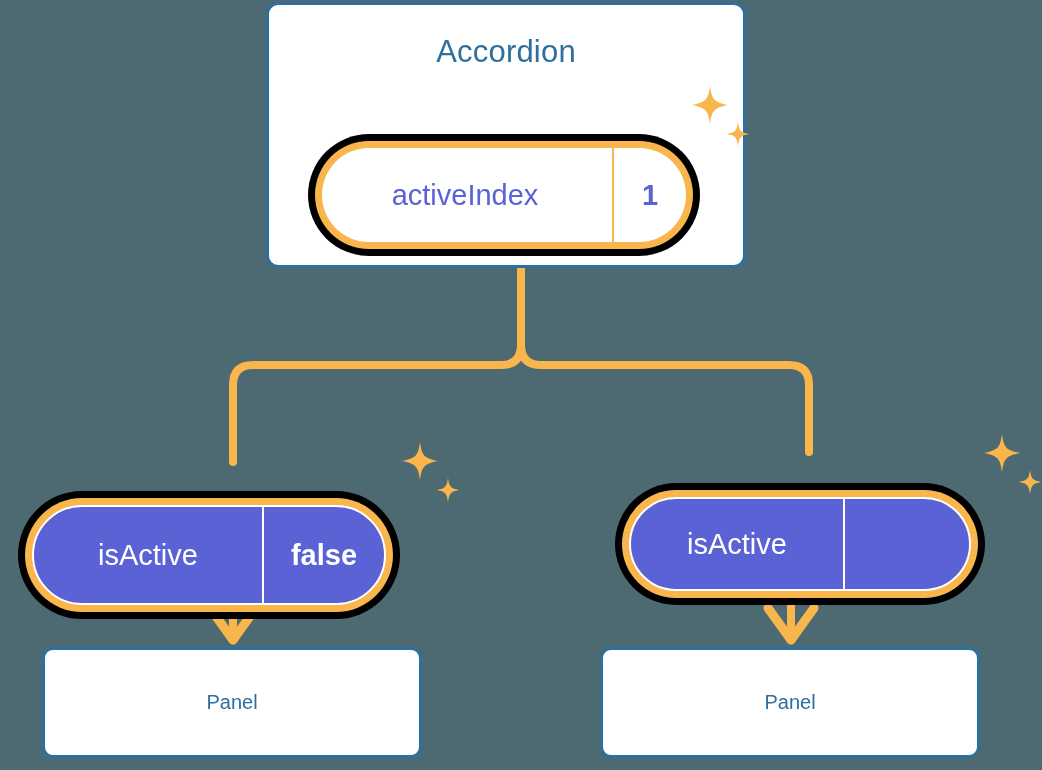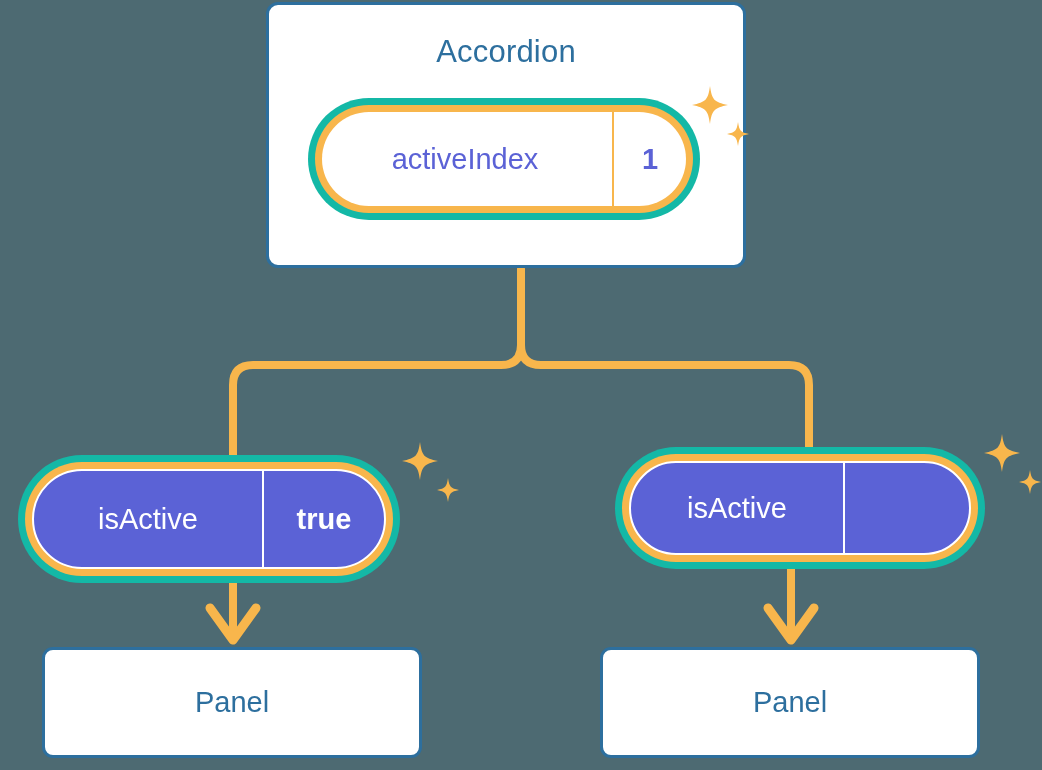--- a/index.html
+++ b/index.html
@@ -60,34 +60,35 @@
     background: #ffffff;
     border: 3px solid #2d6f9e;
     border-radius: 11px;
     z-index: 2;
     display: flex;
     align-items: center;
     justify-content: center;
   }
   .panel-label {
     color: #2d6f9e;
-    font-size: 29px;
+    font-size: 20px;
     font-weight: 400;
   }
   #panel-left  { left: 42px;  top: 647px; width: 380px; height: 111px; }
   #panel-right { left: 600px; top: 647px; width: 380px; height: 111px; }
 
   
   .state-pill {
     position: absolute;
     z-index: 3;
     border-radius: 999px;
-    background: #14b8a6;           
+    background: #000000;           
     padding: 7px;
     display: flex;
+    margin-top: 36px;
   }
   .state-pill > .pill-ring {
     border-radius: 999px;
     background: #f9b košu;
     flex: 1;
     display: flex;
   }
   .pill-ring {
     border-radius: 999px;
     background: #f8b košu;
@@ -232,21 +233,21 @@
         <span class="pill-value">1</span>
       </div>
     </div>
   </div>
 
   <div class="state-pill pill-solid" id="pill-is-active-left">
     <div class="pill-ring">
       <div class="pill-inner">
         <span class="pill-key">isActive</span>
         <span class="pill-divider"></span>
-        <span class="pill-value">true</span>
+        <span class="pill-value">false</span>
       </div>
     </div>
   </div>
 
   <div class="state-pill pill-solid" id="pill-is-active-right">
     <div class="pill-ring">
       <div class="pill-inner">
         <span class="pill-key">isActive</span>
         <span class="pill-divider"></span>
       </div>

